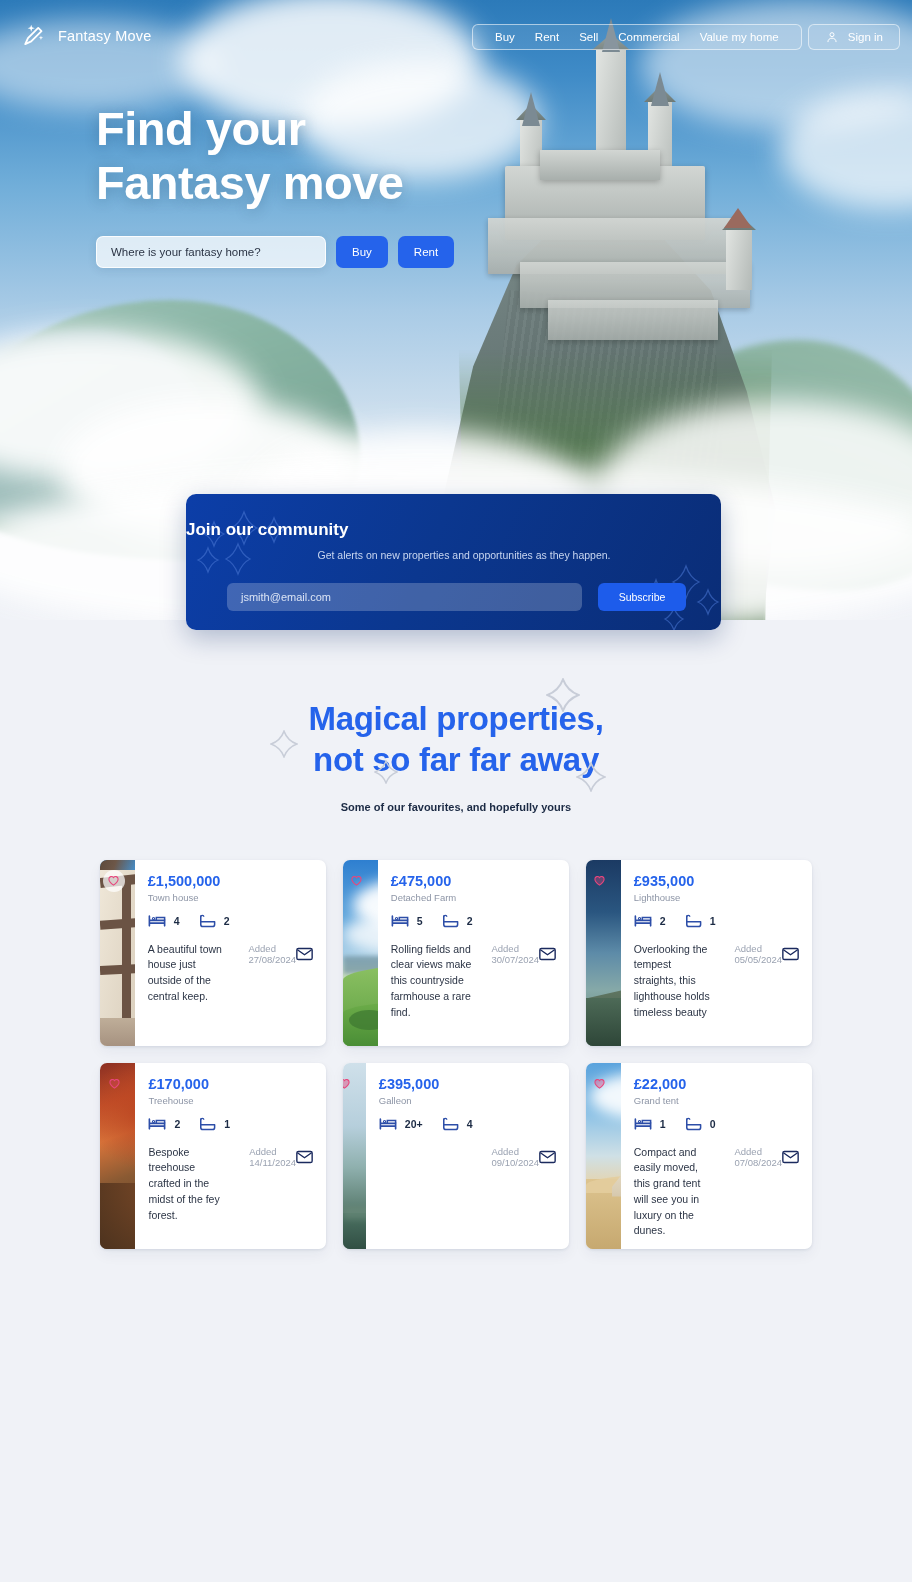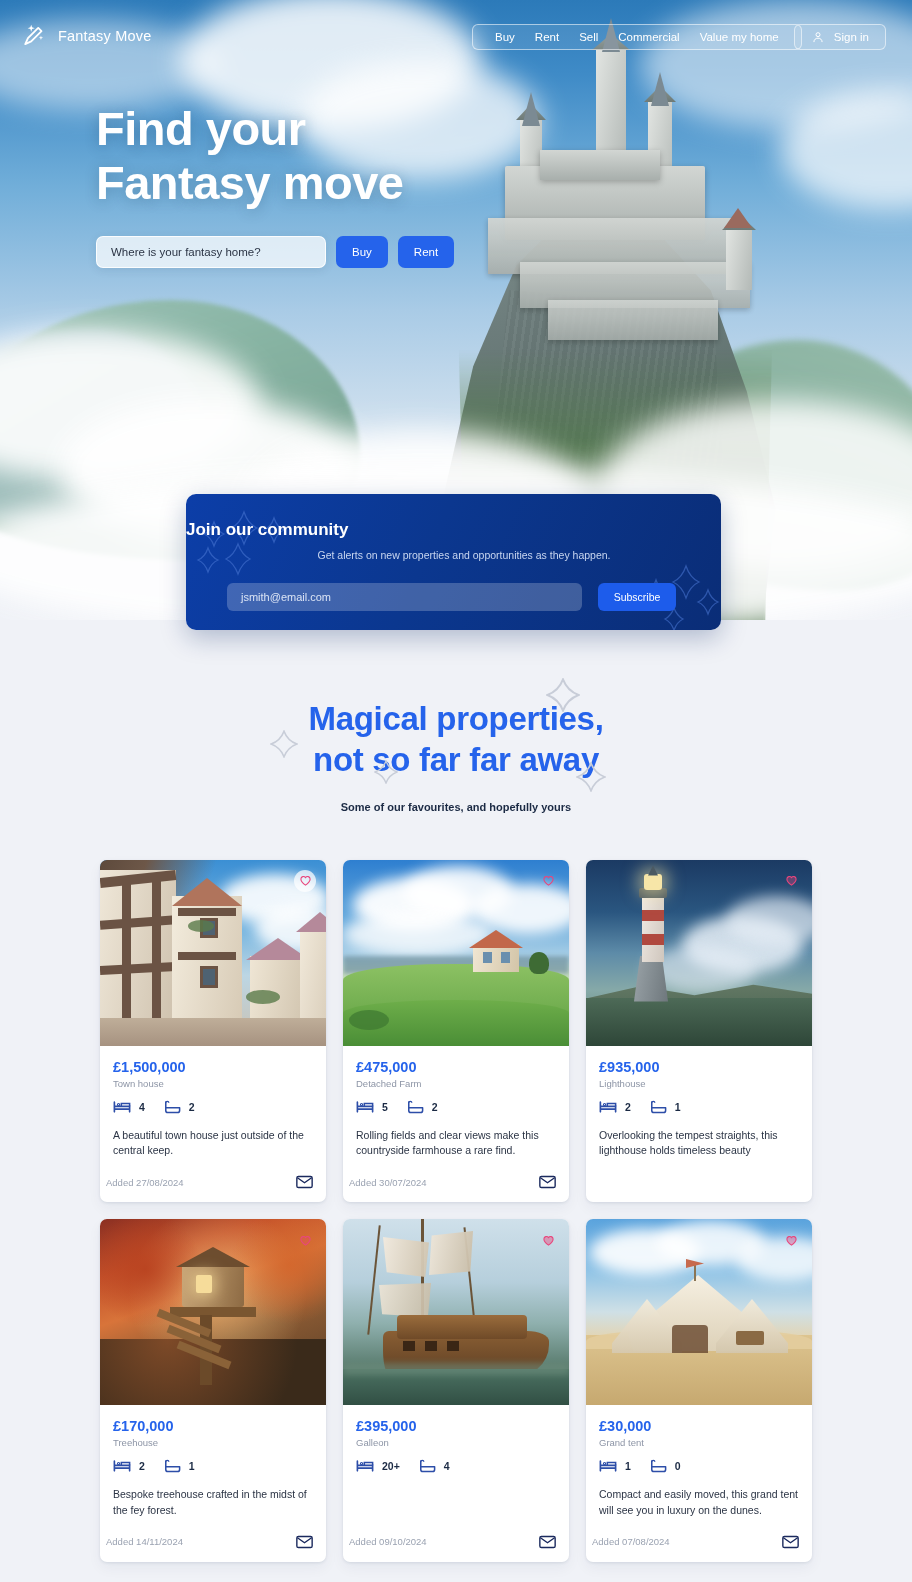--- a/index.html
+++ b/index.html
@@ -104,21 +104,21 @@
     height: 26px; padding: 0 12px;
     border: 1px solid rgba(255,255,255,.55);
     border-radius: 6px;
     background: rgba(255,255,255,.10);
   }
   .nav-item {
     color: #fff; font-size: 11.5px; padding: 0 10px; line-height: 24px;
     cursor: pointer; white-space: nowrap;
   }
   .signin-pill {
-    position: absolute; right: 26px; top: 24px;
+    position: absolute; right: 12px; top: 24px;
     display: flex; align-items: center; gap: 9px;
     height: 26px; padding: 0 16px;
     border: 1px solid rgba(255,255,255,.55);
     border-radius: 6px; background: rgba(255,255,255,.10);
     color: #fff; font-size: 11.5px; cursor: pointer;
   }
 
   
   .hero-copy { position: absolute; left: 96px; top: 86px; z-index: 20; margin-top: 16px; }
   .hero-title {
@@ -163,21 +163,21 @@
     position: relative; display: flex; align-items: center; gap: 16px;
     margin: 22px 0 0 41px;
   }
   .nl-input {
     width: 355px; height: 28px; border-radius: 6px;
     background: rgba(255,255,255,.22);
     display: flex; align-items: center; padding: 4px 14px;
     color: #dbe4f5; font-size: 11px;
   }
   .nl-btn {
-    width: 78px; height: 28px; border-radius: 6px; border: none;
+    width: 88px; height: 28px; border-radius: 6px; border: none;
     background: #1d5ceb; color: #fff; font-size: 10.5px;
     cursor: pointer; font-family: inherit;
   }
 
   
   .props { position: absolute; top: 620px; left: 0; right: 0; }
   .sec-head { position: relative; text-align: center; padding-top: 78px; }
   .sec-title {
     color: #2563eb; font-size: 33px; font-weight: 700; line-height: 1.25;
     letter-spacing: -.3px;
@@ -187,21 +187,21 @@
   }
   .sp { position: absolute; pointer-events: none; }
 
   .grid {
     display: grid; grid-template-columns: repeat(3, 226px);
     gap: 17px; justify-content: center; margin-top: 47px;
   }
   .card {
     width: 226px; background: #fff; border-radius: 7px; overflow: hidden;
     box-shadow: 0 1px 3px rgba(20,40,80,.10), 0 6px 14px rgba(20,40,80,.05);
-    display: flex; flex-direction: column;
+    display: flex; 
   }
   .card-img { position: relative; width: 226px; height: 186px; overflow: hidden; }
   .heart {
     position: absolute; right: 10px; top: 10px; width: 22px; height: 22px;
     display: flex; align-items: center; justify-content: center;
     border-radius: 50%; cursor: pointer; z-index: 4;
   }
   .heart.bubble { background: rgba(255,255,255,.72); }
   .card-body { padding: 13px 13px 0 13px; flex: 1; }
   .price { color: #2563eb; font-size: 14.5px; font-weight: 700; }
@@ -506,20 +506,29 @@
             <div class="spec">
               <svg width="18" height="14" viewBox="0 0 26 20" fill="none">
                 <path d="M4 2v9M4 11h20v4a3 3 0 0 1-3 3H7a3 3 0 0 1-3-3v-4z" stroke="#2d4ea8" stroke-width="2.2" stroke-linejoin="round"></path>
                 <path d="M4 4a2.2 2.2 0 0 1 4.4 0" stroke="#2d4ea8" stroke-width="2"></path>
               </svg>
               <span class="spec-val">1</span>
             </div>
           </div>
           <p class="desc">Overlooking the tempest straights, this lighthouse holds timeless beauty</p>
         </div>
+        <div class="card-foot">
+          <span class="added">Added 05/05/2024</span>
+          <span class="mail-btn">
+            <svg width="17" height="14" viewBox="0 0 24 18" fill="none">
+              <rect x="1.2" y="1.2" width="21.6" height="15.6" rx="2.2" stroke="#1b2a5e" stroke-width="2"></rect>
+              <path d="M2 3l10 7 10-7" stroke="#1b2a5e" stroke-width="2" stroke-linejoin="round"></path>
+            </svg>
+          </span>
+        </div>
       </article>
 
       <article class="card">
         <div class="card-img">
           <div class="scene" style="background:linear-gradient(160deg,#8b2f22 0%,#c4512a 22%,#d8743a 40%,#8a5a33 62%,#4e3824 100%);"></div>
           <div style="position:absolute;left:0;top:0;width:226px;height:186px;background:radial-gradient(circle at 52% 40%, rgba(255,220,150,.55), rgba(0,0,0,0) 55%);"></div>
           <div style="position:absolute;left:-10px;top:-10px;width:110px;height:120px;background:radial-gradient(circle,#b8411f,rgba(184,65,31,0) 70%);opacity:.9"></div>
           <div style="position:absolute;left:130px;top:-14px;width:120px;height:120px;background:radial-gradient(circle,#d4662c,rgba(212,102,44,0) 70%);opacity:.9"></div>
           <div style="position:absolute;left:0;top:120px;width:226px;height:70px;background:radial-gradient(circle at 30% 0%,#7e4a28,#3a2a1a 75%);"></div>
           <div style="position:absolute;left:82px;top:44px;width:62px;height:44px;background:linear-gradient(100deg,#c9a678,#8d6a43);border-radius:3px;"></div>
@@ -638,21 +647,21 @@
           <div style="position:absolute;left:100px;top:40px;width:18px;height:9px;background:#c76a4d;clip-path:polygon(0% 0%,100% 50%,0% 100%)"></div>
           <div style="position:absolute;left:86px;top:106px;width:36px;height:28px;background:#6e4f35;border-radius:4px 4px 0 0;opacity:.85"></div>
           <div style="position:absolute;left:150px;top:112px;width:28px;height:14px;background:#8a6a44;border-radius:2px;"></div>
           <div class="heart">
             <svg width="13" height="13" viewBox="0 0 24 24" fill="none">
               <path d="M12 20.5S3.5 14.8 3.5 9.2A4.7 4.7 0 0 1 12 6.6a4.7 4.7 0 0 1 8.5 2.6c0 5.6-8.5 11.3-8.5 11.3z" stroke="#e8467c" stroke-width="2" fill="#e8467c" fill-opacity=".4"></path>
             </svg>
           </div>
         </div>
         <div class="card-body">
-          <div class="price">£30,000</div>
+          <div class="price">£22,000</div>
           <div class="ptype">Grand tent</div>
           <div class="specs">
             <div class="spec">
               <svg width="18" height="14" viewBox="0 0 26 20" fill="none">
                 <path d="M2 3v14M2 9h22v8M24 13H2" stroke="#2d4ea8" stroke-width="2.4" stroke-linecap="round"></path>
                 <circle cx="8" cy="6.5" r="1.6" stroke="#2d4ea8" stroke-width="1.6"></circle>
                 <path d="M12 9V5h12v4" stroke="#2d4ea8" stroke-width="2.2"></path>
               </svg>
               <span class="spec-val">1</span>
             </div>

